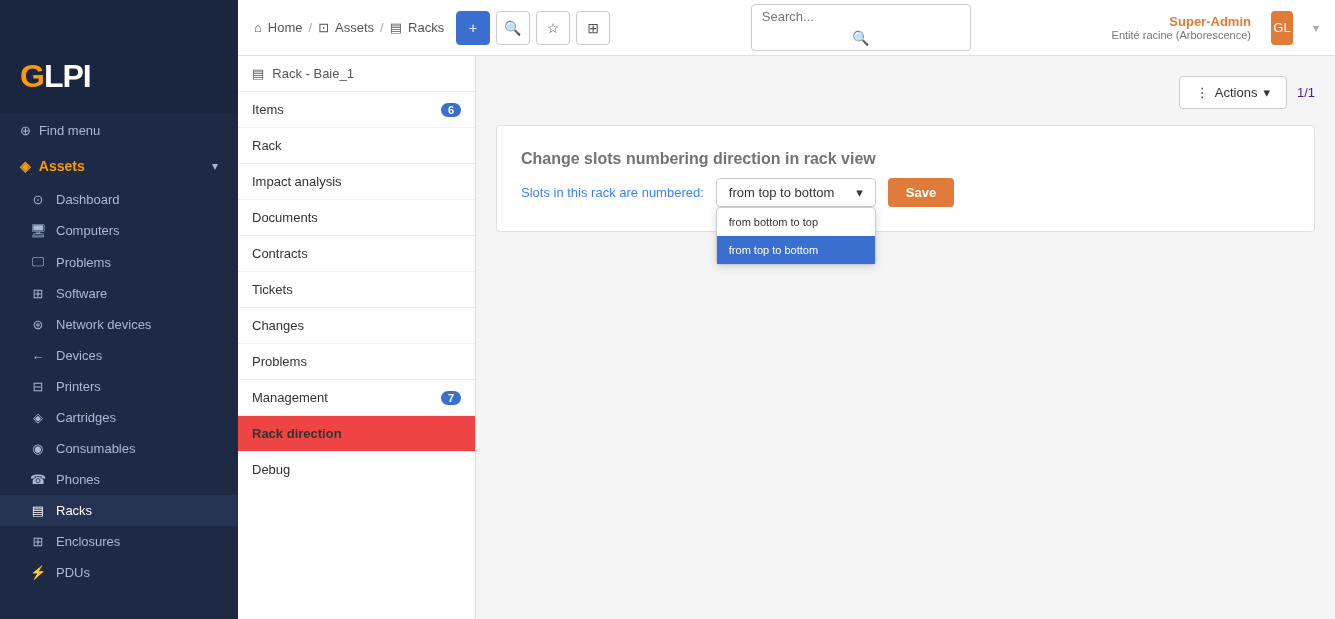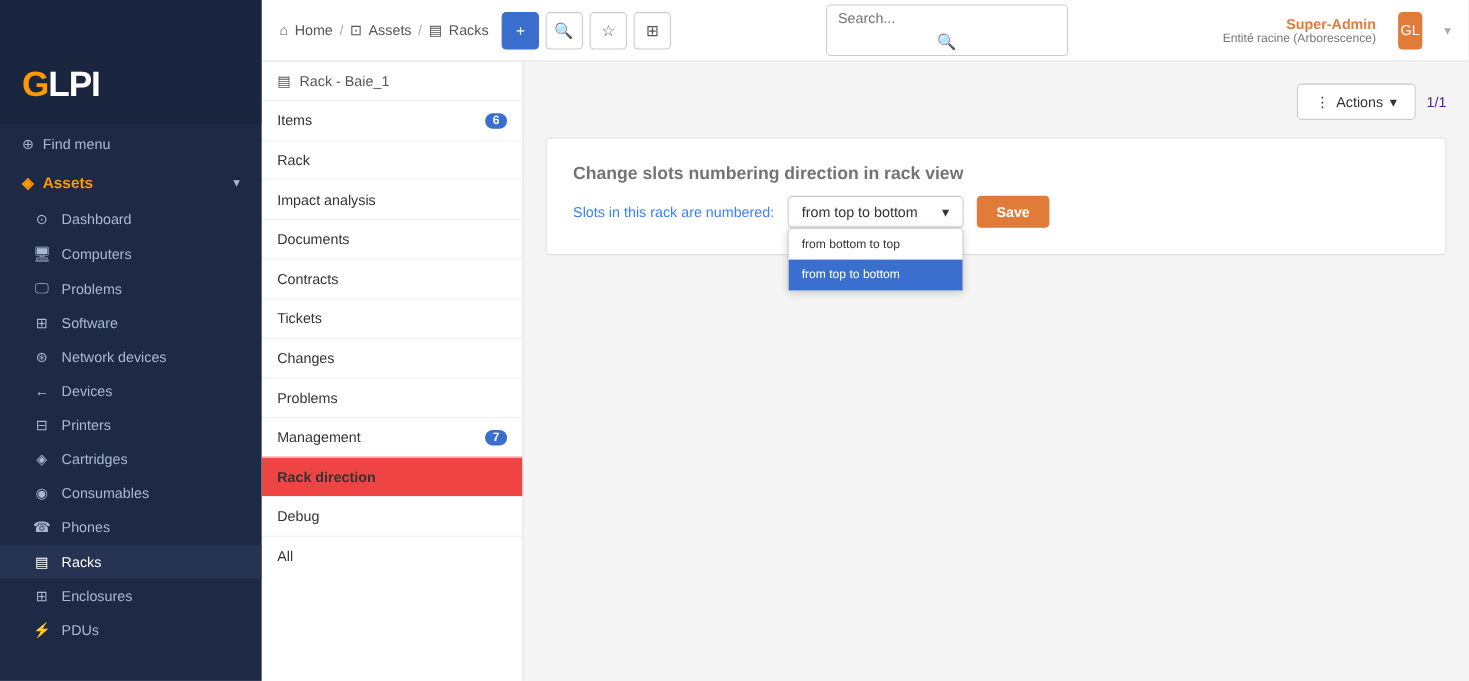--- a/index.html
+++ b/index.html
@@ -467,23 +467,20 @@
           <div class="panel-menu-item">
             <span>Management</span>
             <span class="badge">7</span>
           </div>
           <div class="panel-menu-item active">
             <span>Rack direction</span>
           </div>
           <div class="panel-menu-item">
             <span>Debug</span>
           </div>
-          <div class="panel-menu-item">
-            <span>All</span>
-          </div>
         </div>
     </div>
 
     <div class="right-panel">
       <div class="panel-toolbar">
         <div></div>
         <div class="panel-toolbar-right">
           <button class="actions-btn">
             <span>⋮</span>
             <span>Actions</span>

